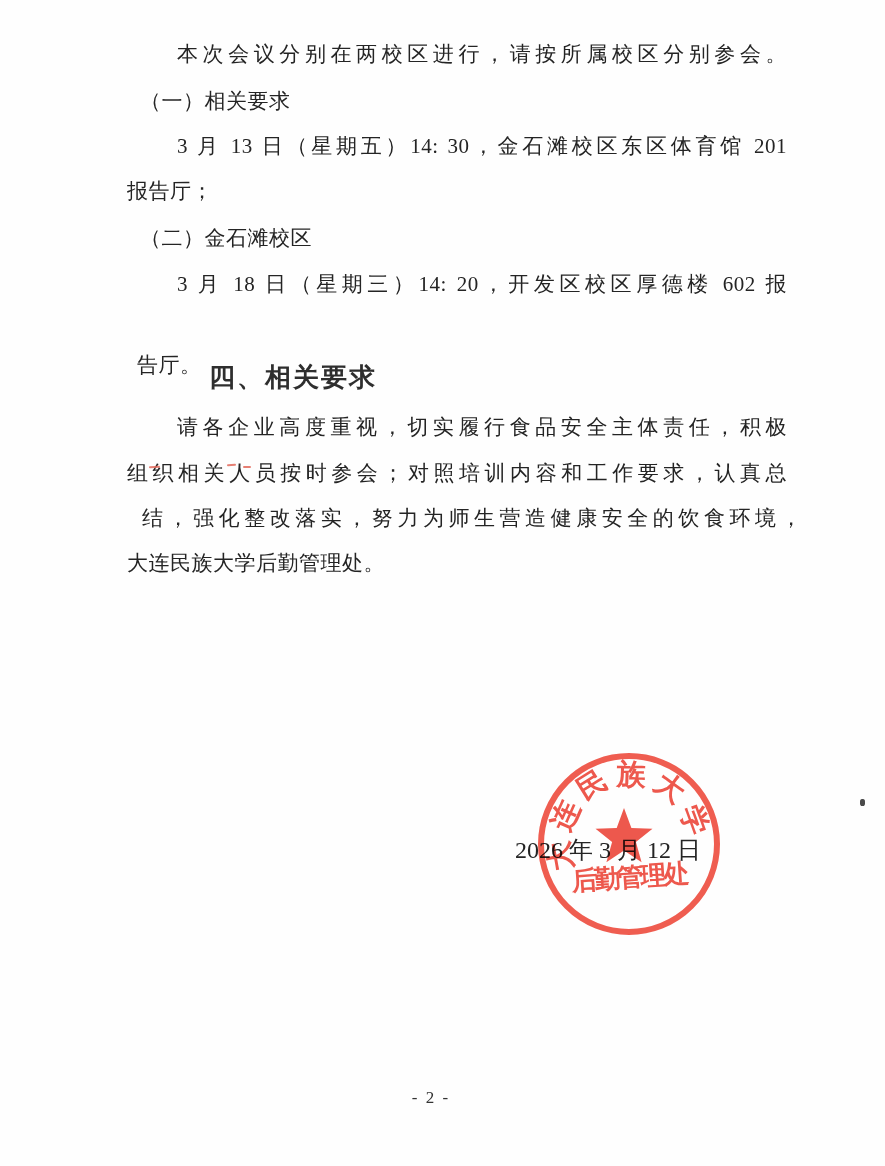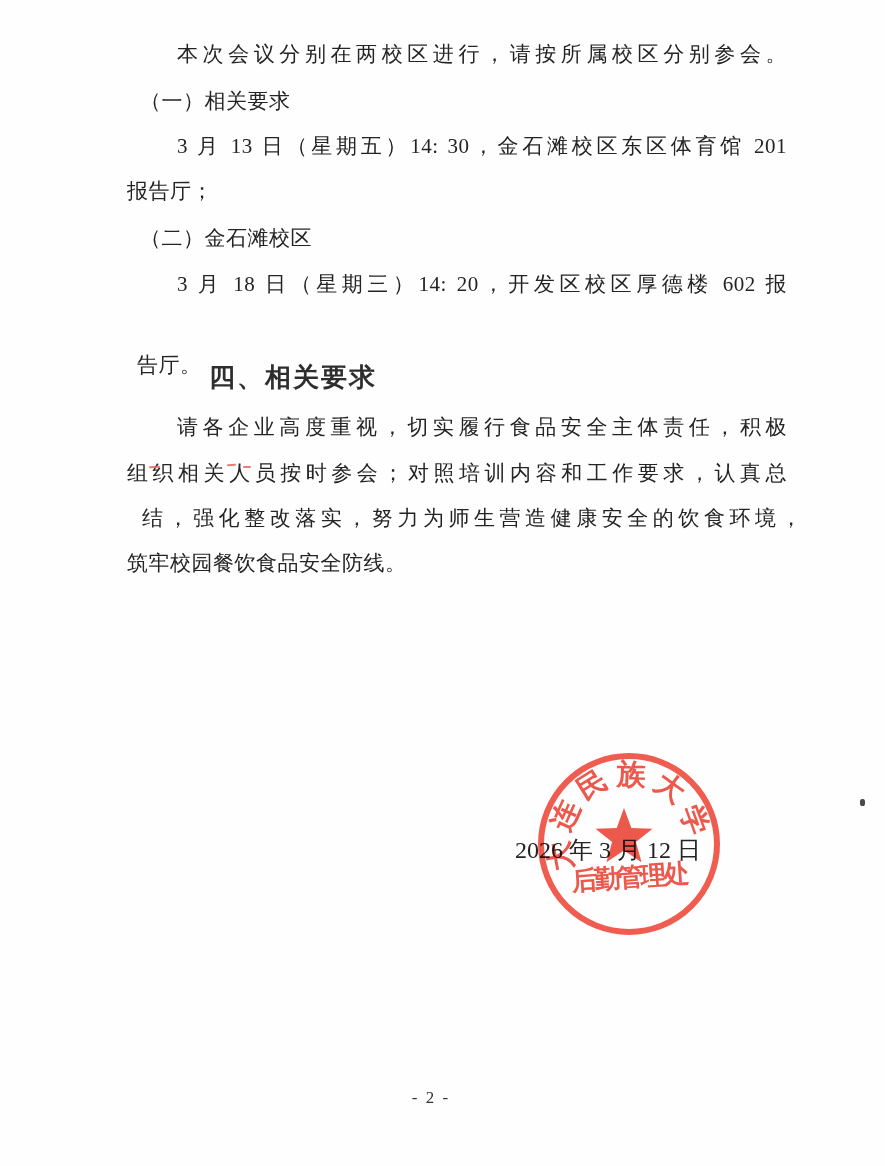--- a/index.html
+++ b/index.html
@@ -144,21 +144,21 @@
       <div class="line" style="left: 140px; top: 89px;">（一）相关要求</div>
       <div class="line justify" style="left: 177px; top: 134px; width: 610px;">3 月 13 日（星期五）14: 30，金石滩校区东区体育馆 201</div>
       <div class="line" style="left: 127px; top: 179px;">报告厅；</div>
       <div class="line" style="left: 140px; top: 226px;">（二）金石滩校区</div>
       <div class="line justify" style="left: 177px; top: 272px; width: 610px;">3 月 18 日（星期三）14: 20，开发区校区厚德楼 602 报</div>
       <div class="line" style="left: 137px; top: 317px; margin-top: 36px;">告厅。</div>
       <div class="line heading" style="left: 177px; top: 363px;">四、相关要求</div>
       <div class="line justify" style="left: 177px; top: 415px; width: 610px;">请各企业高度重视，切实履行食品安全主体责任，积极</div>
       <div class="line justify" style="left: 127px; top: 461px; width: 660px;">组织相关人员按时参会；对照培训内容和工作要求，认真总</div>
       <div class="line justify" style="left: 142px; top: 506px; width: 660px;">结，强化整改落实，努力为师生营造健康安全的饮食环境，</div>
-      <div class="line" style="left: 127px; top: 551px;">筑牢校园餐饮食品安全防线。</div>
+      <div class="line" style="left: 127px; top: 551px;">大连民族大学后勤管理处。</div>
     </div>
 
 
   <div class="sig-date" style="left:515px; top:837px; width:186px;font-family:Liberation Serif, serif;">2026 年 3 月 12 日</div>
 
   <div class="stamp">
     <div class="stamp-ring"></div>
     <div id="stamp-arc">
         <span class="stamp-char" style="transform: rotate(-100deg) translateY(-70px);">大</span>
         <span class="stamp-char" style="transform: rotate(-66deg) translateY(-70px);">连</span>

